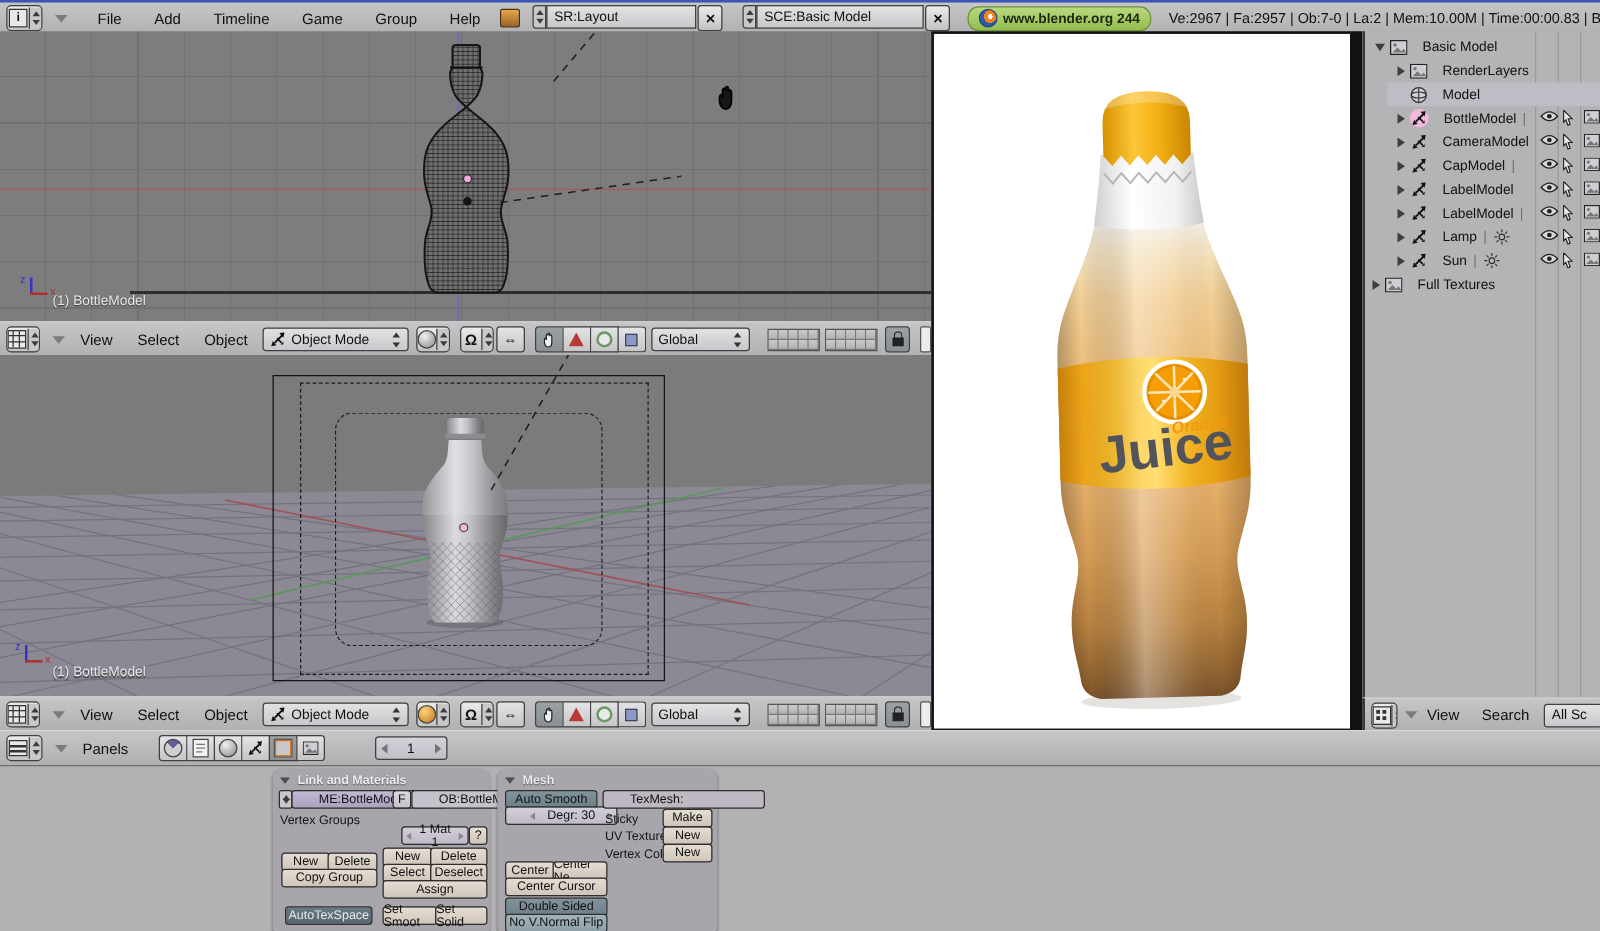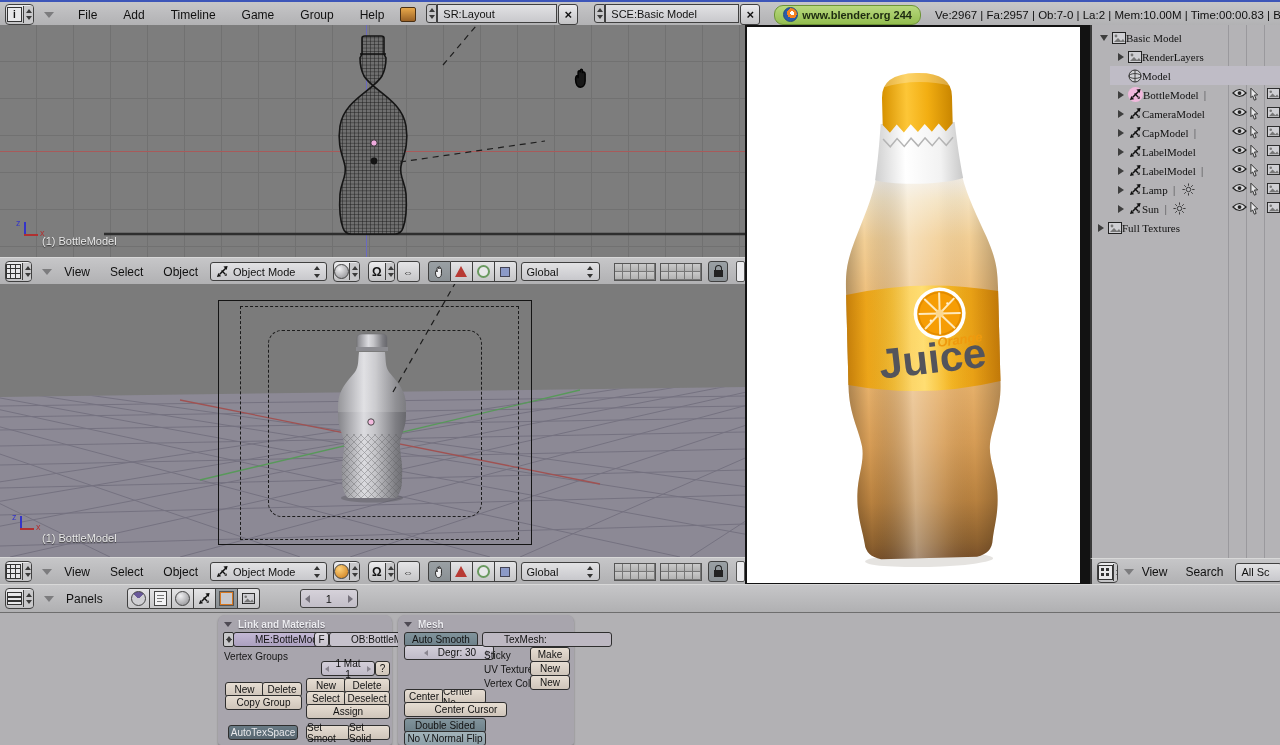--- a/index.html
+++ b/index.html
@@ -84,21 +84,21 @@
   .axis .az{position:absolute;left:10px;top:2px;width:2px;height:14px;background:#3434c8;}
   .axis .ax{position:absolute;left:10px;top:14px;width:14px;height:2px;background:#b03030;}
   .axis .lz{position:absolute;left:2px;top:-2px;color:#3434c8;font-size:9px;}
   .axis .lx{position:absolute;left:26px;top:8px;color:#b03030;font-size:9px;}
   .camrect{position:absolute;border:1.5px solid #141414;}
   .camdash{position:absolute;border:1px dashed #1c1c1c;}
   .camsafe{position:absolute;border:1px dashed #1c1c1c;border-radius:14px;}
   
   .outl{background:#b4b3b6;border-left:2px solid #3a3a3a;overflow:hidden;}
   .orow{position:relative;height:19px;display:flex;align-items:center;white-space:nowrap;}
-  .orow .lbl{font-size:11px;margin-left:0;overflow:hidden;font-family:Liberation Serif, serif;}
+  .orow .lbl{font-size:11px;margin-left:12px;overflow:hidden;}
   .orow .pipe{color:#6f6f71;margin-left:5px;}
   .osel{position:absolute;left:18px;right:0;height:19px;background:#bfbcc6;}
   .ocols{position:absolute;top:0;bottom:0;width:1px;background:#9a999d;}
   .tri-r{width:0;height:0;border-top:4px solid transparent;border-bottom:4px solid transparent;border-left:6px solid #3e3e3e;}
   .tri-d{width:0;height:0;border-left:4px solid transparent;border-right:4px solid transparent;border-top:6px solid #3e3e3e;}
   .rowico{position:absolute;top:3px;}
   
   .bwin{background:#b2b1b4;}
   .panel{position:absolute;background:#a8a5ad;border-radius:7px 7px 3px 3px;box-shadow:0 1px 2px rgba(0,0,0,.35);}
   .phead{height:15px;display:flex;align-items:center;gap:6px;padding:2px 6px 0 6px;
@@ -829,21 +829,21 @@
       </div>
       <div class="bfld" style="left:84px;top:17px;width:86px;">TexMesh:</div>
       <div class="plabel" style="left:86px;top:35px;">Sticky</div>
       <div class="bbtn" style="left:132px;top:32px;width:38px;">Make</div>
       <div class="plabel" style="left:86px;top:49px;">UV Texture</div>
       <div class="bbtn" style="left:132px;top:46px;width:38px;">New</div>
       <div class="plabel" style="left:86px;top:63px;">Vertex Color</div>
       <div class="bbtn" style="left:132px;top:60px;width:38px;">New</div>
       <div class="bbtn" style="left:6px;top:74px;width:38px;">Center</div>
       <div class="bbtn" style="left:44px;top:74px;width:42px;overflow:hidden">Center Ne</div>
-      <div class="bbtn" style="left:6px;top:87px;width:80px;padding-left:21px;">Center Cursor</div>
+      <div class="bbtn" style="left:6px;top:87px;width:80px;">Center Cursor</div>
       <div class="bbtn dark" style="left:6px;top:103px;width:80px;">Double Sided</div>
       <div class="bbtn mid" style="left:6px;top:116px;width:80px;">No V.Normal Flip</div>
     </div>
 
 
   </div>
 
 </div>
 
 </body></html>

